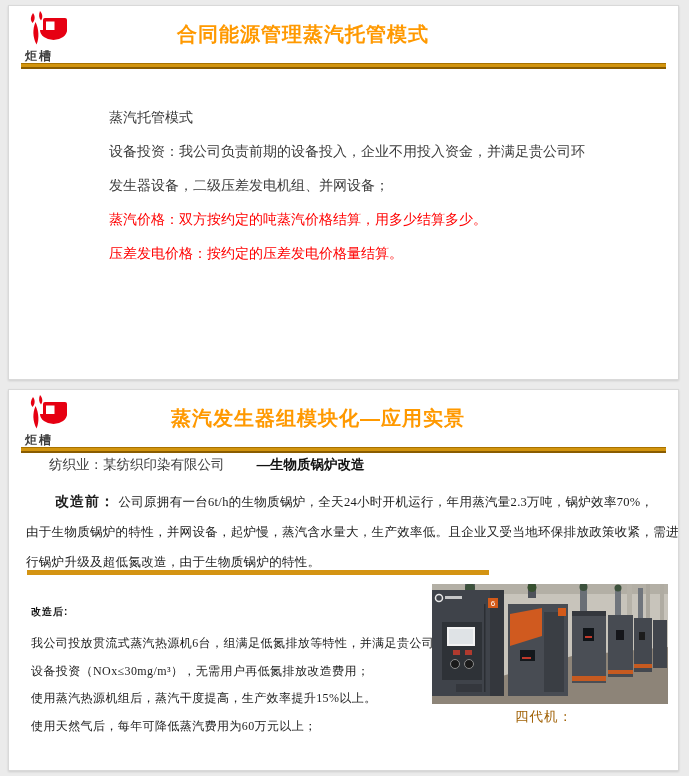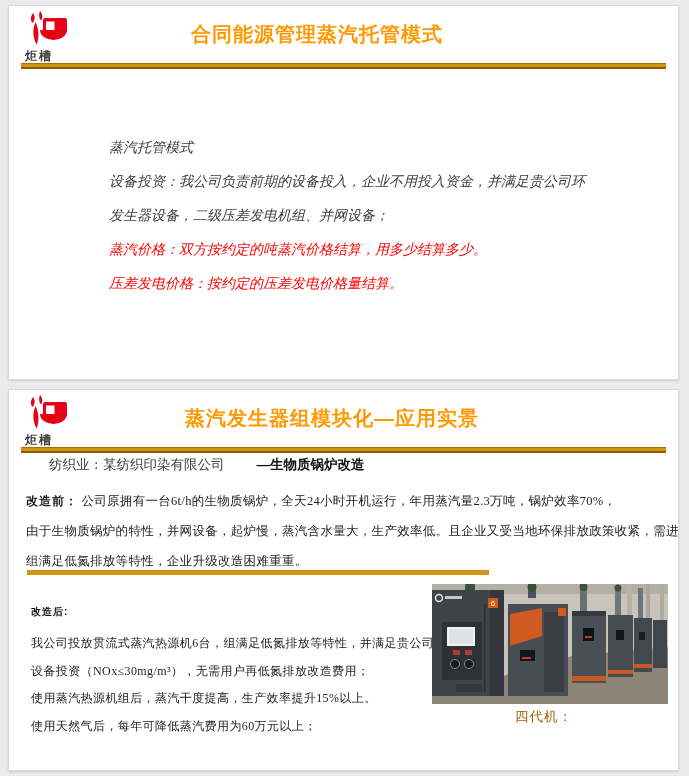--- a/index.html
+++ b/index.html
@@ -25,52 +25,51 @@
   .logo svg{display:block;}
   .logo-text{
     font-size:12px;font-weight:700;color:#3c3c3c;
     letter-spacing:2px;margin-top:0px;line-height:14px;
   }
 
   
   .slide-title{
     position:absolute;left:168px;top:15px;
     font-size:20px;font-weight:bold;color:#FF9900;
-    letter-spacing:1px;white-space:nowrap;margin-left:14px;
+    letter-spacing:1px;white-space:nowrap;
   }
   .rule{
     position:absolute;left:12px;right:12px;top:57px;height:3px;
     background:#D2940E;
     border-top:1px solid #a87200;
     border-bottom:2px solid #8a5c00;
   }
 
   
   .s1-body{
-    position:absolute;left:100px;top:124px;right:20px;
+    position:absolute;left:100px;top:94px;right:20px;
     font-size:14px;color:#3b3b3b;line-height:34px;
     white-space:nowrap;
-    font-style:italic;
   }
   .s1-body .red{color:#FF0000;}
 
   
   .subheader{
     position:absolute;left:40px;top:66px;
     font-size:13.5px;color:#3d3d3d;white-space:nowrap;
   }
   .subheader b{color:#111111;padding-left:32px;}
 
   .para-before{
     position:absolute;left:17px;top:96px;right:10px;
     font-family:"Liberation Serif","DejaVu Serif",serif;
     font-size:12.5px;color:#1c1c1c;line-height:30px;
     letter-spacing:0.3px;white-space:nowrap;
   }
-  .para-before b{font-size:12px;font-family:"Liberation Sans","DejaVu Sans",sans-serif;letter-spacing:1px;}
+  .para-before b{font-size:14px;font-family:"Liberation Sans","DejaVu Sans",sans-serif;letter-spacing:1px;margin-left:29px;}
 
   .midrule{
     position:absolute;left:18px;top:180px;width:462px;height:5px;
     background:#D49413;
   }
 
   .after-label{
     position:absolute;left:22px;top:215px;
     font-size:10px;font-weight:bold;color:#111;letter-spacing:1px;
   }
@@ -136,21 +135,21 @@
   <div class="slide-title" style="left:162px">蒸汽发生器组模块化—应用实景</div>
   <div class="rule"></div>
 
   <div class="subheader">
     <span>纺织业：某纺织印染有限公司</span><b>—生物质锅炉改造</b>
   </div>
 
   <div class="para-before">
     <div><b>改造前：</b> <span>公司原拥有一台6t/h的生物质锅炉，全天24小时开机运行，年用蒸汽量2.3万吨，锅炉效率70%，</span></div>
     <div>由于生物质锅炉的特性，并网设备，起炉慢，蒸汽含水量大，生产效率低。且企业又受当地环保排放政策收紧，需进</div>
-    <div>组满足低氮排放等特性，企业升级改造困难重重。</div>
+    <div>行锅炉升级及超低氮改造，由于生物质锅炉的特性。</div>
   </div>
 
   <div class="midrule"></div>
 
   <div class="after-label">改造后:</div>
   <div class="para-after">
     <div>我公司投放贯流式蒸汽热源机6台，组满足低氮排放等特性，并满足贵公司环</div>
     <div>设备投资（NOx≤30mg/m³），无需用户再低氮排放改造费用；</div>
     <div>使用蒸汽热源机组后，蒸汽干度提高，生产效率提升15%以上。</div>
     <div>使用天然气后，每年可降低蒸汽费用为60万元以上；</div>

